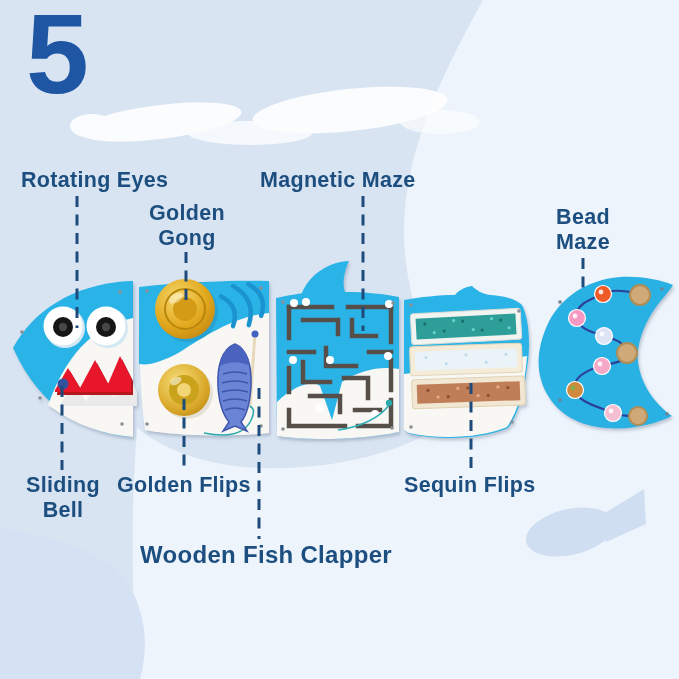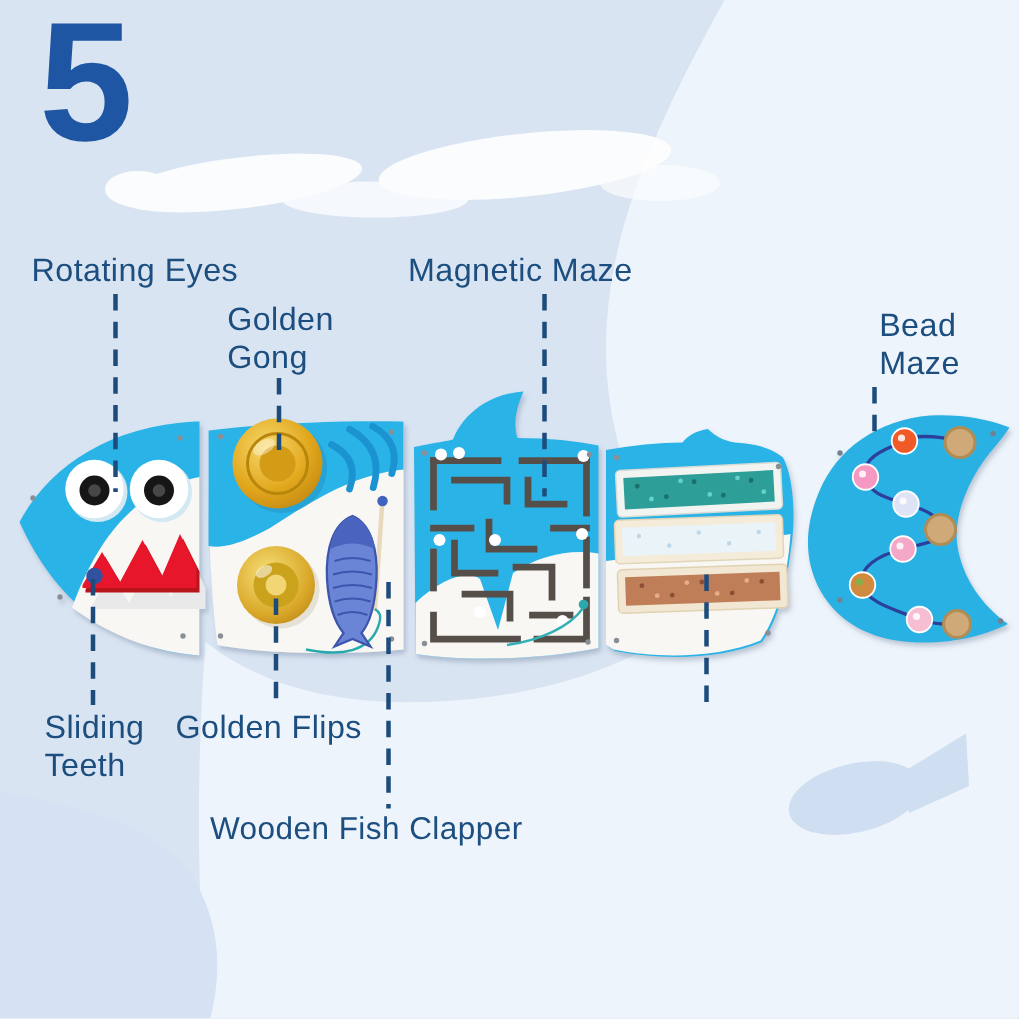--- a/index.html
+++ b/index.html
@@ -14,31 +14,31 @@
   .stage{
     position:relative;width:679px;height:679px;overflow:hidden;
     background:var(--bg);
   }
   .stage svg{position:absolute;left:0;top:0;}
   .header{position:absolute;left:26px;top:8px;display:flex;align-items:flex-start;color:var(--header-text);}
   .header .num{font-size:113px;font-weight:bold;line-height:.82;letter-spacing:-3px;}
   .header .titles{margin-left:6px;padding-top:8px;}
   .header .titles div{font-size:45px;font-weight:bold;line-height:.93;letter-spacing:.4px;}
   .callout{
-    position:absolute;font-weight:normal;font-size:21.5px;line-height:1.16;
+    position:absolute;font-weight:bold;font-size:21.5px;line-height:1.16;
     color:var(--label-text);letter-spacing:.3px;white-space:pre-line;
   }
-  .centered{transform:translateX(-50%);text-align:left;}
+  .centered{transform:translateX(-50%);text-align:center;}
   .co-rotating-eyes{left:21px;top:168px;}
   .co-golden-gong{left:187px;top:201px;}
-  .co-magnetic-maze{left:272px;top:168px;}
-  .co-bead-maze{left:613px;top:205px;}
+  .co-magnetic-maze{left:260px;top:168px;}
+  .co-bead-maze{left:583px;top:205px;}
   .co-sliding-teeth{left:63px;top:473px;}
   .co-golden-bell{left:117px;top:473px;}
-  .co-wooden-fish-clapper{left:140px;top:541px;font-size:21px;}
+  .co-wooden-fish-clapper{left:140px;top:541px;font-size:24px;}
   .co-sequin-flips{left:404px;top:473px;}
 </style>
 </head>
 <body>
 
 <div class="stage">
 
   <svg width="679" height="679" viewBox="0 0 679 679">
 
     <path d="M483,0 C436,85 405,155 404,230 C403,305 440,365 452,420
@@ -321,17 +321,18 @@
     <div class="num">5</div>
   </div>
 
   <div class="callout co-rotating-eyes">Rotating Eyes</div>
   <div class="callout centered co-golden-gong">Golden
 Gong</div>
   <div class="callout co-magnetic-maze">Magnetic Maze</div>
   <div class="callout centered co-bead-maze">Bead
 Maze</div>
   <div class="callout centered co-sliding-teeth">Sliding
-Teeth</div>
+Bell</div>
   <div class="callout co-golden-bell">Golden Flips</div>
   <div class="callout co-wooden-fish-clapper">Wooden Fish Clapper</div>
+  <div class="callout co-sequin-flips">Sequin Flips</div>
 
 </div>
 
 </body></html>

